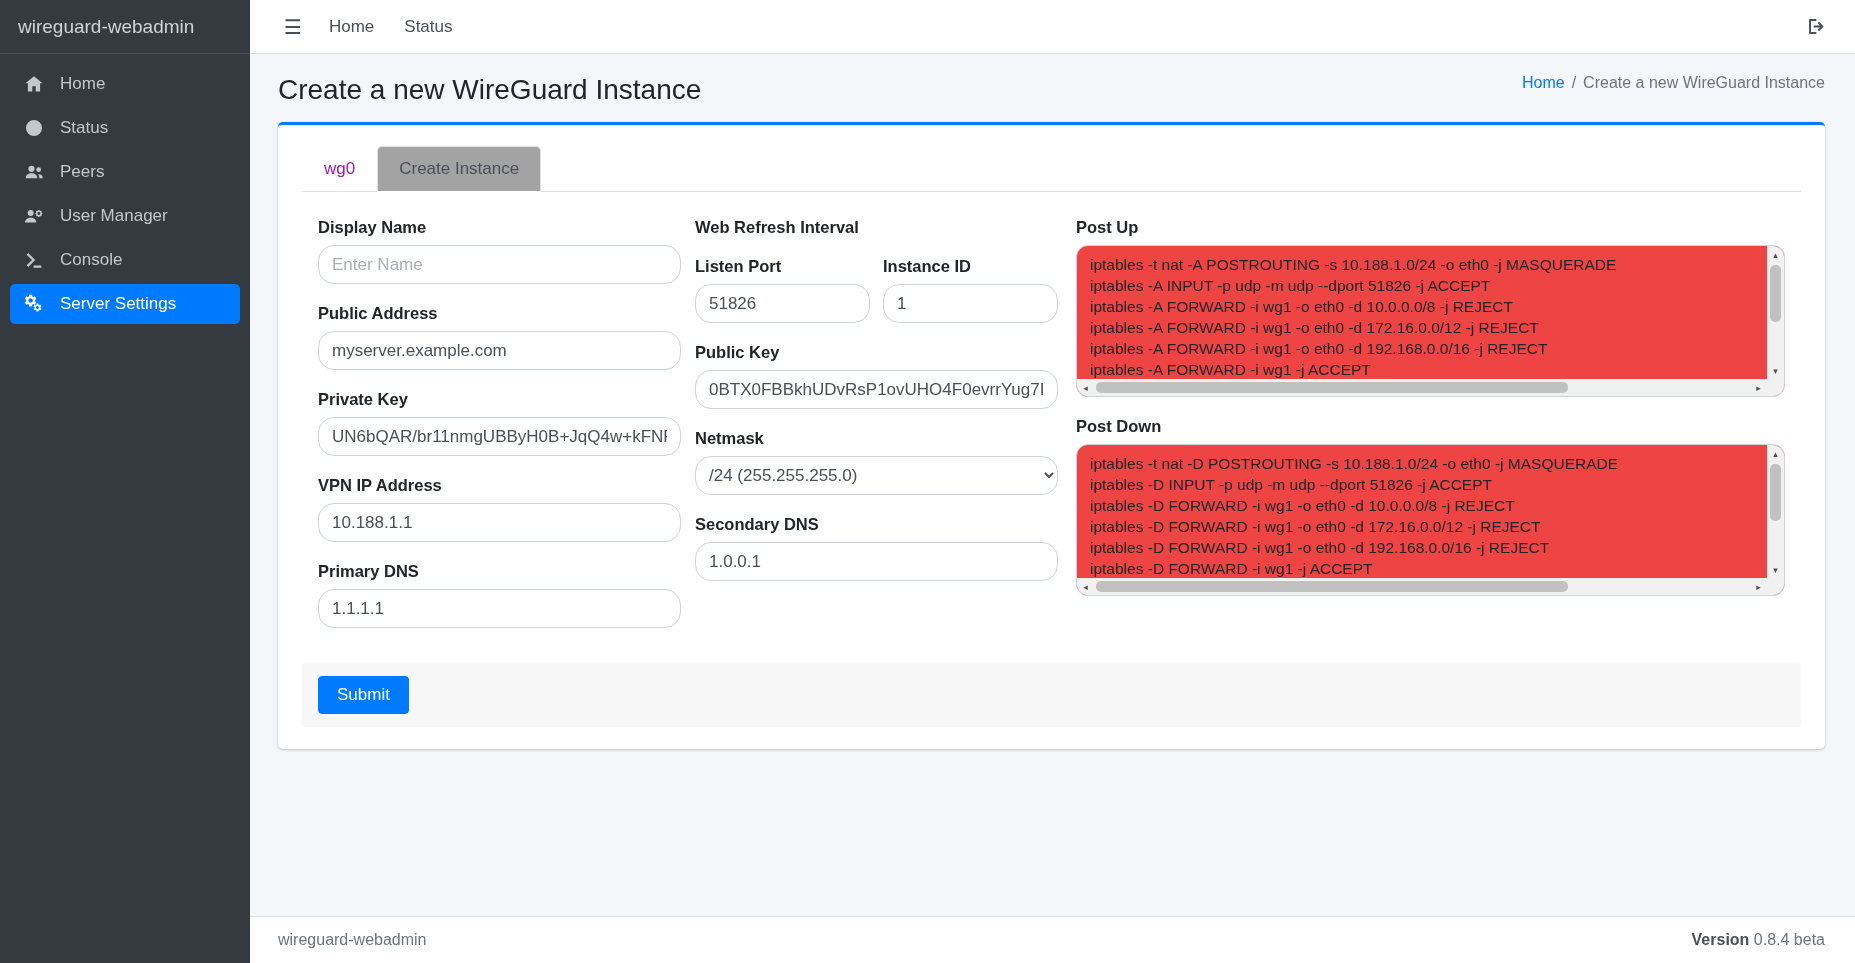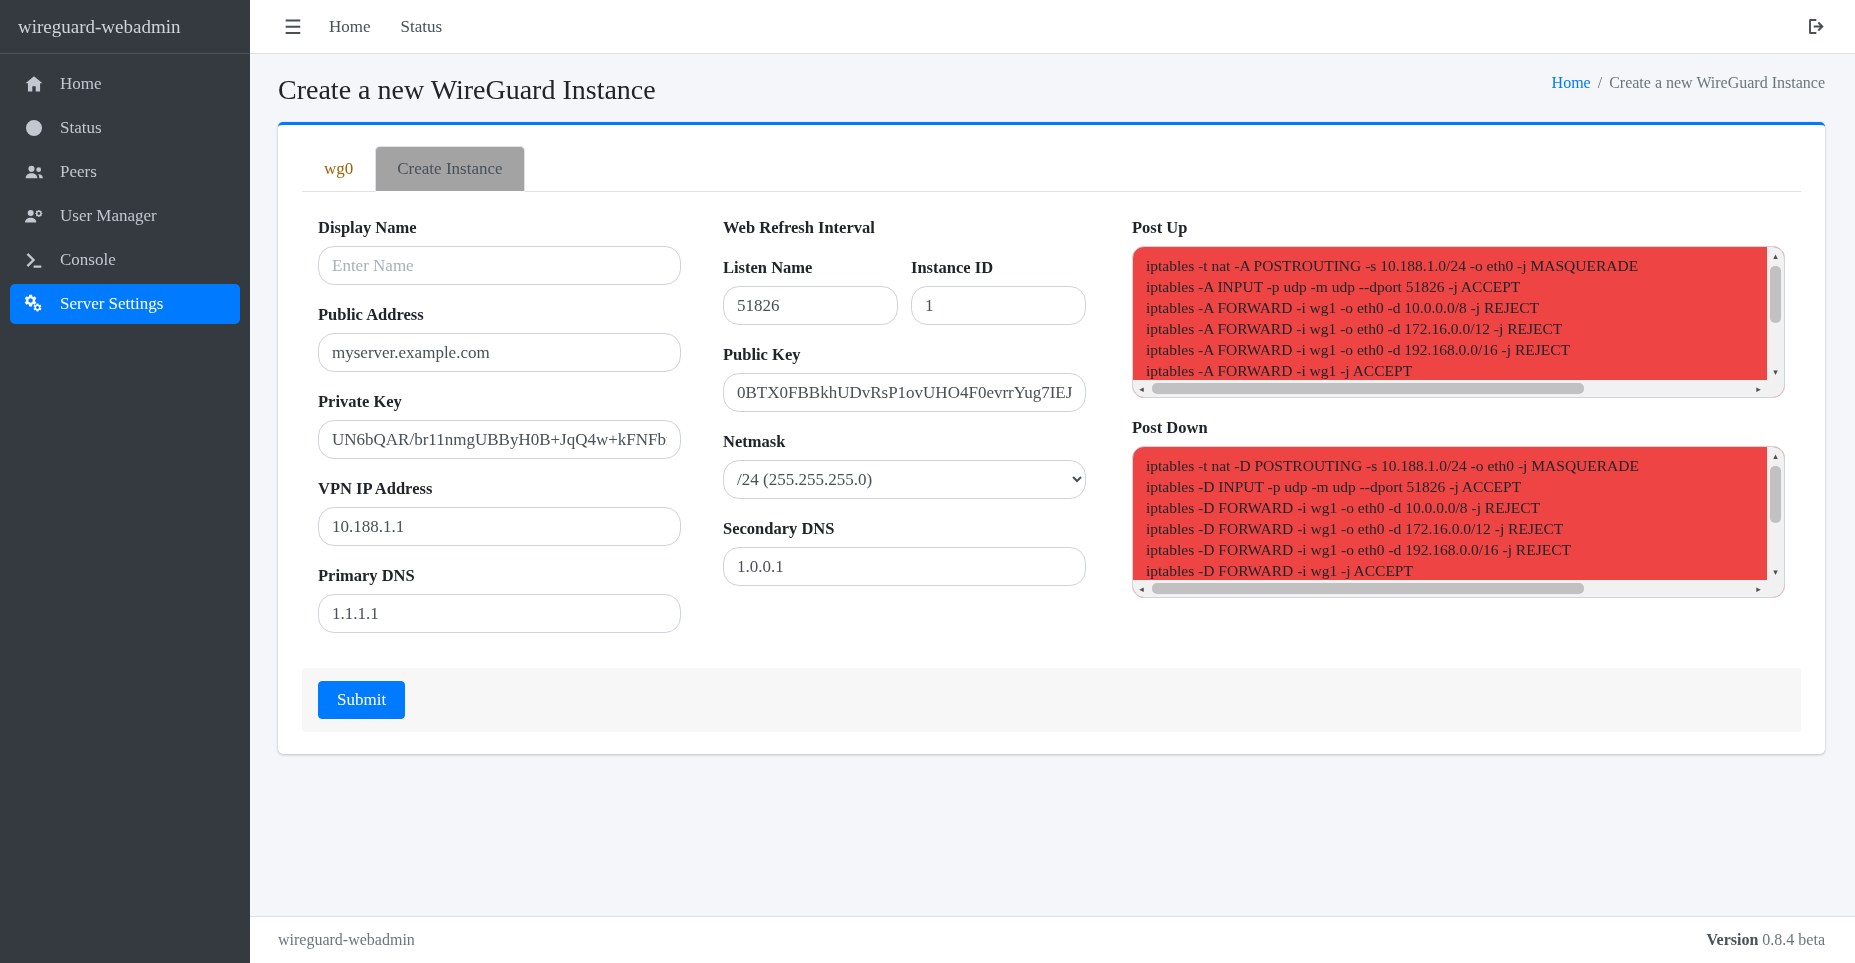--- a/index.html
+++ b/index.html
@@ -1,21 +1,21 @@
 <!DOCTYPE html>
 <html><head>
 <meta charset="utf-8">
 <style>
   * { box-sizing: border-box; margin: 0; padding: 0; }
   html,body { width: 1855px; height: 963px; overflow: hidden; }
   body {
     font-family: "Liberation Sans", "DejaVu Sans", sans-serif;
     font-size: 17px; color: #212529; background: #f4f6f9;
   }
-  .layout { display: flex; width: 1855px; height: 963px; font-family: Liberation Serif, serif; }
+  .layout { display: flex; width: 1855px; height: 963px; }
 
   
   .sidebar { width: 250px; flex-shrink: 0; background: #343a40; display: flex; flex-direction: column; }
   .brand {
     height: 54px; display: flex; align-items: center; padding: 0 18px;
     color: #ced4da; font-size: 19px; border-bottom: 1px solid #4b545c; white-space: nowrap; cursor: pointer;
   }
   .side-nav { padding: 10px 10px; }
   .nav-item {
     display: flex; align-items: center; gap: 13px;
@@ -51,25 +51,25 @@
     margin: 0 30px 0 28px; background: #fff; border-radius: 5px;
     border-top: 3px solid #007bff;
     box-shadow: 0 0 1px rgba(0,0,0,.125), 0 1px 3px rgba(0,0,0,.2);
     padding-bottom: 22px;
   }
   .tabs { display: flex; margin: 21px 24px 0; border-bottom: 1px solid #dee2e6; }
   .tab {
     padding: 12px 21px; font-size: 17px; cursor: pointer; margin-bottom: -1px;
     border: 1px solid transparent; border-radius: 5px 5px 0 0;
   }
-  .tab.link { color: #a16207; }
+  .tab.link { color: #a21caf; }
   .tab.active { background: #a3a3a3; color: #495057; border-color: #dee2e6 #dee2e6 #fff; }
 
   
-  .form-grid { display: flex; padding: 26px 40px 0; gap: 28px; }
+  .form-grid { display: flex; padding: 26px 40px 0; }
   .form-col { width: 363px; margin-right: 14px; flex-shrink: 0; }
   .form-col-wide { flex: 1; min-width: 0; margin-left: 4px; }
   .field { margin-bottom: 20px; }
   .field label { display: block; font-weight: 700; font-size: 16.5px; color: #212529; margin-bottom: 8px; }
   .form-control {
     width: 100%; height: 39px; border: 1px solid #ced4da; border-radius: 16px;
     padding: 6px 13px; font-size: 17px; color: #495057; background: #fff;
     font-family: inherit;
   }
   .form-control::placeholder { color: #aab0b6; }
@@ -246,21 +246,21 @@
               <input class="form-control" type="text" value="1.1.1.1" style="">
             </div>
           </div>
 
           <div class="form-col">
             <div class="field">
               <label>Web Refresh Interval</label>
             </div>
             <div class="split">
               <div class="field">
-                <label>Listen Name</label>
+                <label>Listen Port</label>
                 <input class="form-control" type="text" value="51826" style="">
               </div>
               <div class="field">
                 <label>Instance ID</label>
                 <input class="form-control" type="text" value="1" style="">
               </div>
             </div>
             <div class="field">
               <label>Public Key</label>
               <input class="form-control" type="text" value="0BTX0FBBkhUDvRsP1ovUHO4F0evrrYug7IEJRyA3sr" style="">

